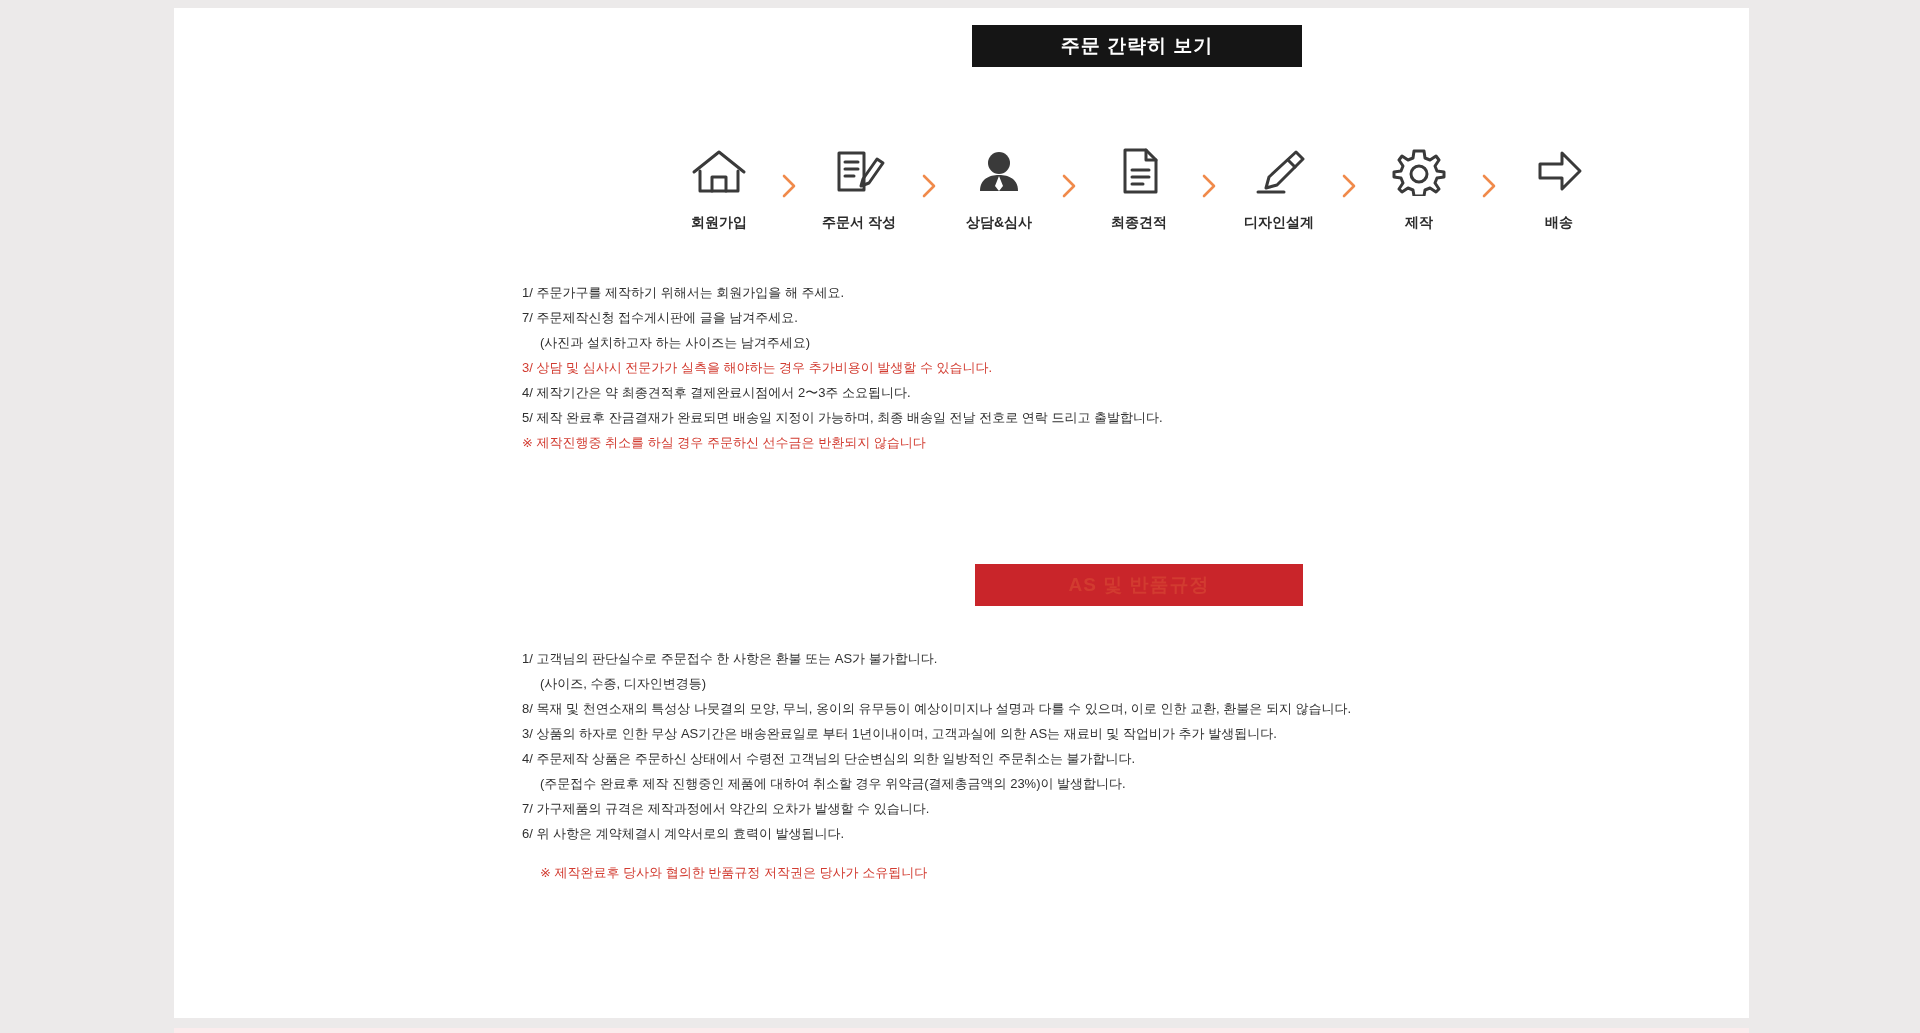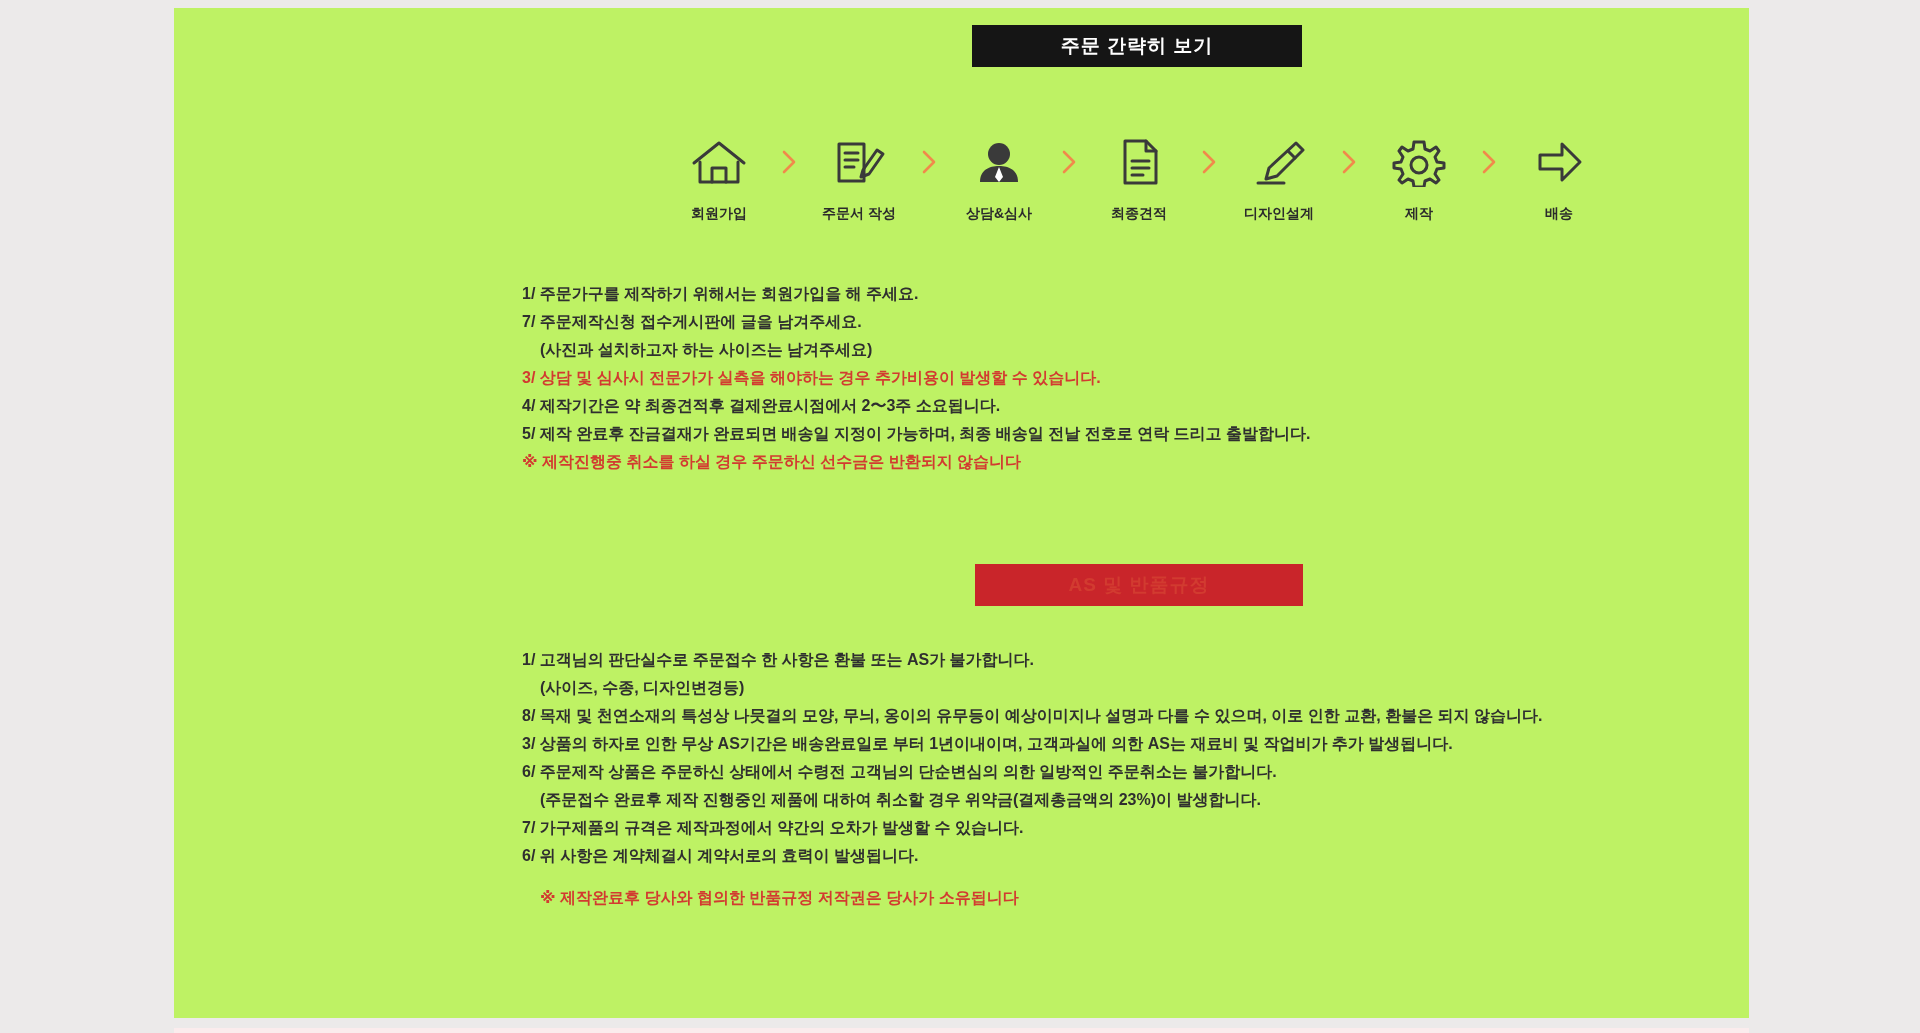--- a/index.html
+++ b/index.html
@@ -14,21 +14,21 @@
     height: 1033px;
     background: #eceaea;
     overflow: hidden;
   }
   .panel {
     position: absolute;
     left: 174px;
     top: 8px;
     width: 1575px;
     height: 1010px;
-    background: #bef264;
+    background: #ffffff;
     box-sizing: border-box;
   }
   .panel-bottom-strip {
     position: absolute;
     left: 174px;
     top: 1028px;
     width: 1575px;
     height: 5px;
     background: #fbeced;
   }
@@ -58,21 +58,21 @@
   }
 
   
   .flow {
     position: absolute;
     left: 470px;
     top: 123px;
     width: 990px;
     height: 110px;
     display: flex;
-    align-items: flex-start;
+    align-items: center;
     justify-content: center;
   }
   .flow-step {
     width: 104px;
     display: flex;
     flex-direction: column;
     align-items: center;
   }
   .flow-icon {
     height: 62px;
@@ -92,24 +92,23 @@
     height: 62px;
     display: flex;
     align-items: center;
     justify-content: center;
     color: #f08a4b;
   }
 
   
   .textblock {
     position: absolute;
-    font-size: 16px;
+    font-size: 13px;
     color: #2f2f2f;
     line-height: 1.0;
-    font-weight: bold;
   }
   .textblock .line {
     margin-bottom: 12px;
     white-space: nowrap;
   }
   .textblock .line.indent {
     padding-left: 18px;
   }
   .red {
     color: #d23b30;
@@ -256,21 +255,21 @@
       <div class="line red">※ 제작진행중 취소를 하실 경우 주문하신 선수금은 반환되지 않습니다</div>
     </div>
 
     <div class="banner red">AS 및 반품규정</div>
 
     <div class="textblock" id="as-notes">
       <div class="line">1/ 고객님의 판단실수로 주문접수 한 사항은 환불 또는 AS가 불가합니다.</div>
       <div class="line indent">(사이즈, 수종, 디자인변경등)</div>
       <div class="line">8/ 목재 및 천연소재의 특성상 나뭇결의 모양, 무늬, 옹이의 유무등이 예상이미지나 설명과 다를 수 있으며, 이로 인한 교환, 환불은 되지 않습니다.</div>
       <div class="line">3/ 상품의 하자로 인한 무상 AS기간은 배송완료일로 부터 1년이내이며, 고객과실에 의한 AS는 재료비 및 작업비가 추가 발생됩니다.</div>
-      <div class="line">6/ 주문제작 상품은 주문하신 상태에서 수령전 고객님의 단순변심의 의한 일방적인 주문취소는 불가합니다.</div>
+      <div class="line">4/ 주문제작 상품은 주문하신 상태에서 수령전 고객님의 단순변심의 의한 일방적인 주문취소는 불가합니다.</div>
       <div class="line indent">(주문접수 완료후 제작 진행중인 제품에 대하여 취소할 경우 위약금(결제총금액의 23%)이 발생합니다.</div>
       <div class="line">7/ 가구제품의 규격은 제작과정에서 약간의 오차가 발생할 수 있습니다.</div>
       <div class="line">6/ 위 사항은 계약체결시 계약서로의 효력이 발생됩니다.</div>
       <div class="spacer-line"></div>
       <div class="line red indent">※ 제작완료후 당사와 협의한 반품규정 저작권은 당사가 소유됩니다</div>
     </div>
 
   </div>
 
   <div class="panel-bottom-strip"></div>

